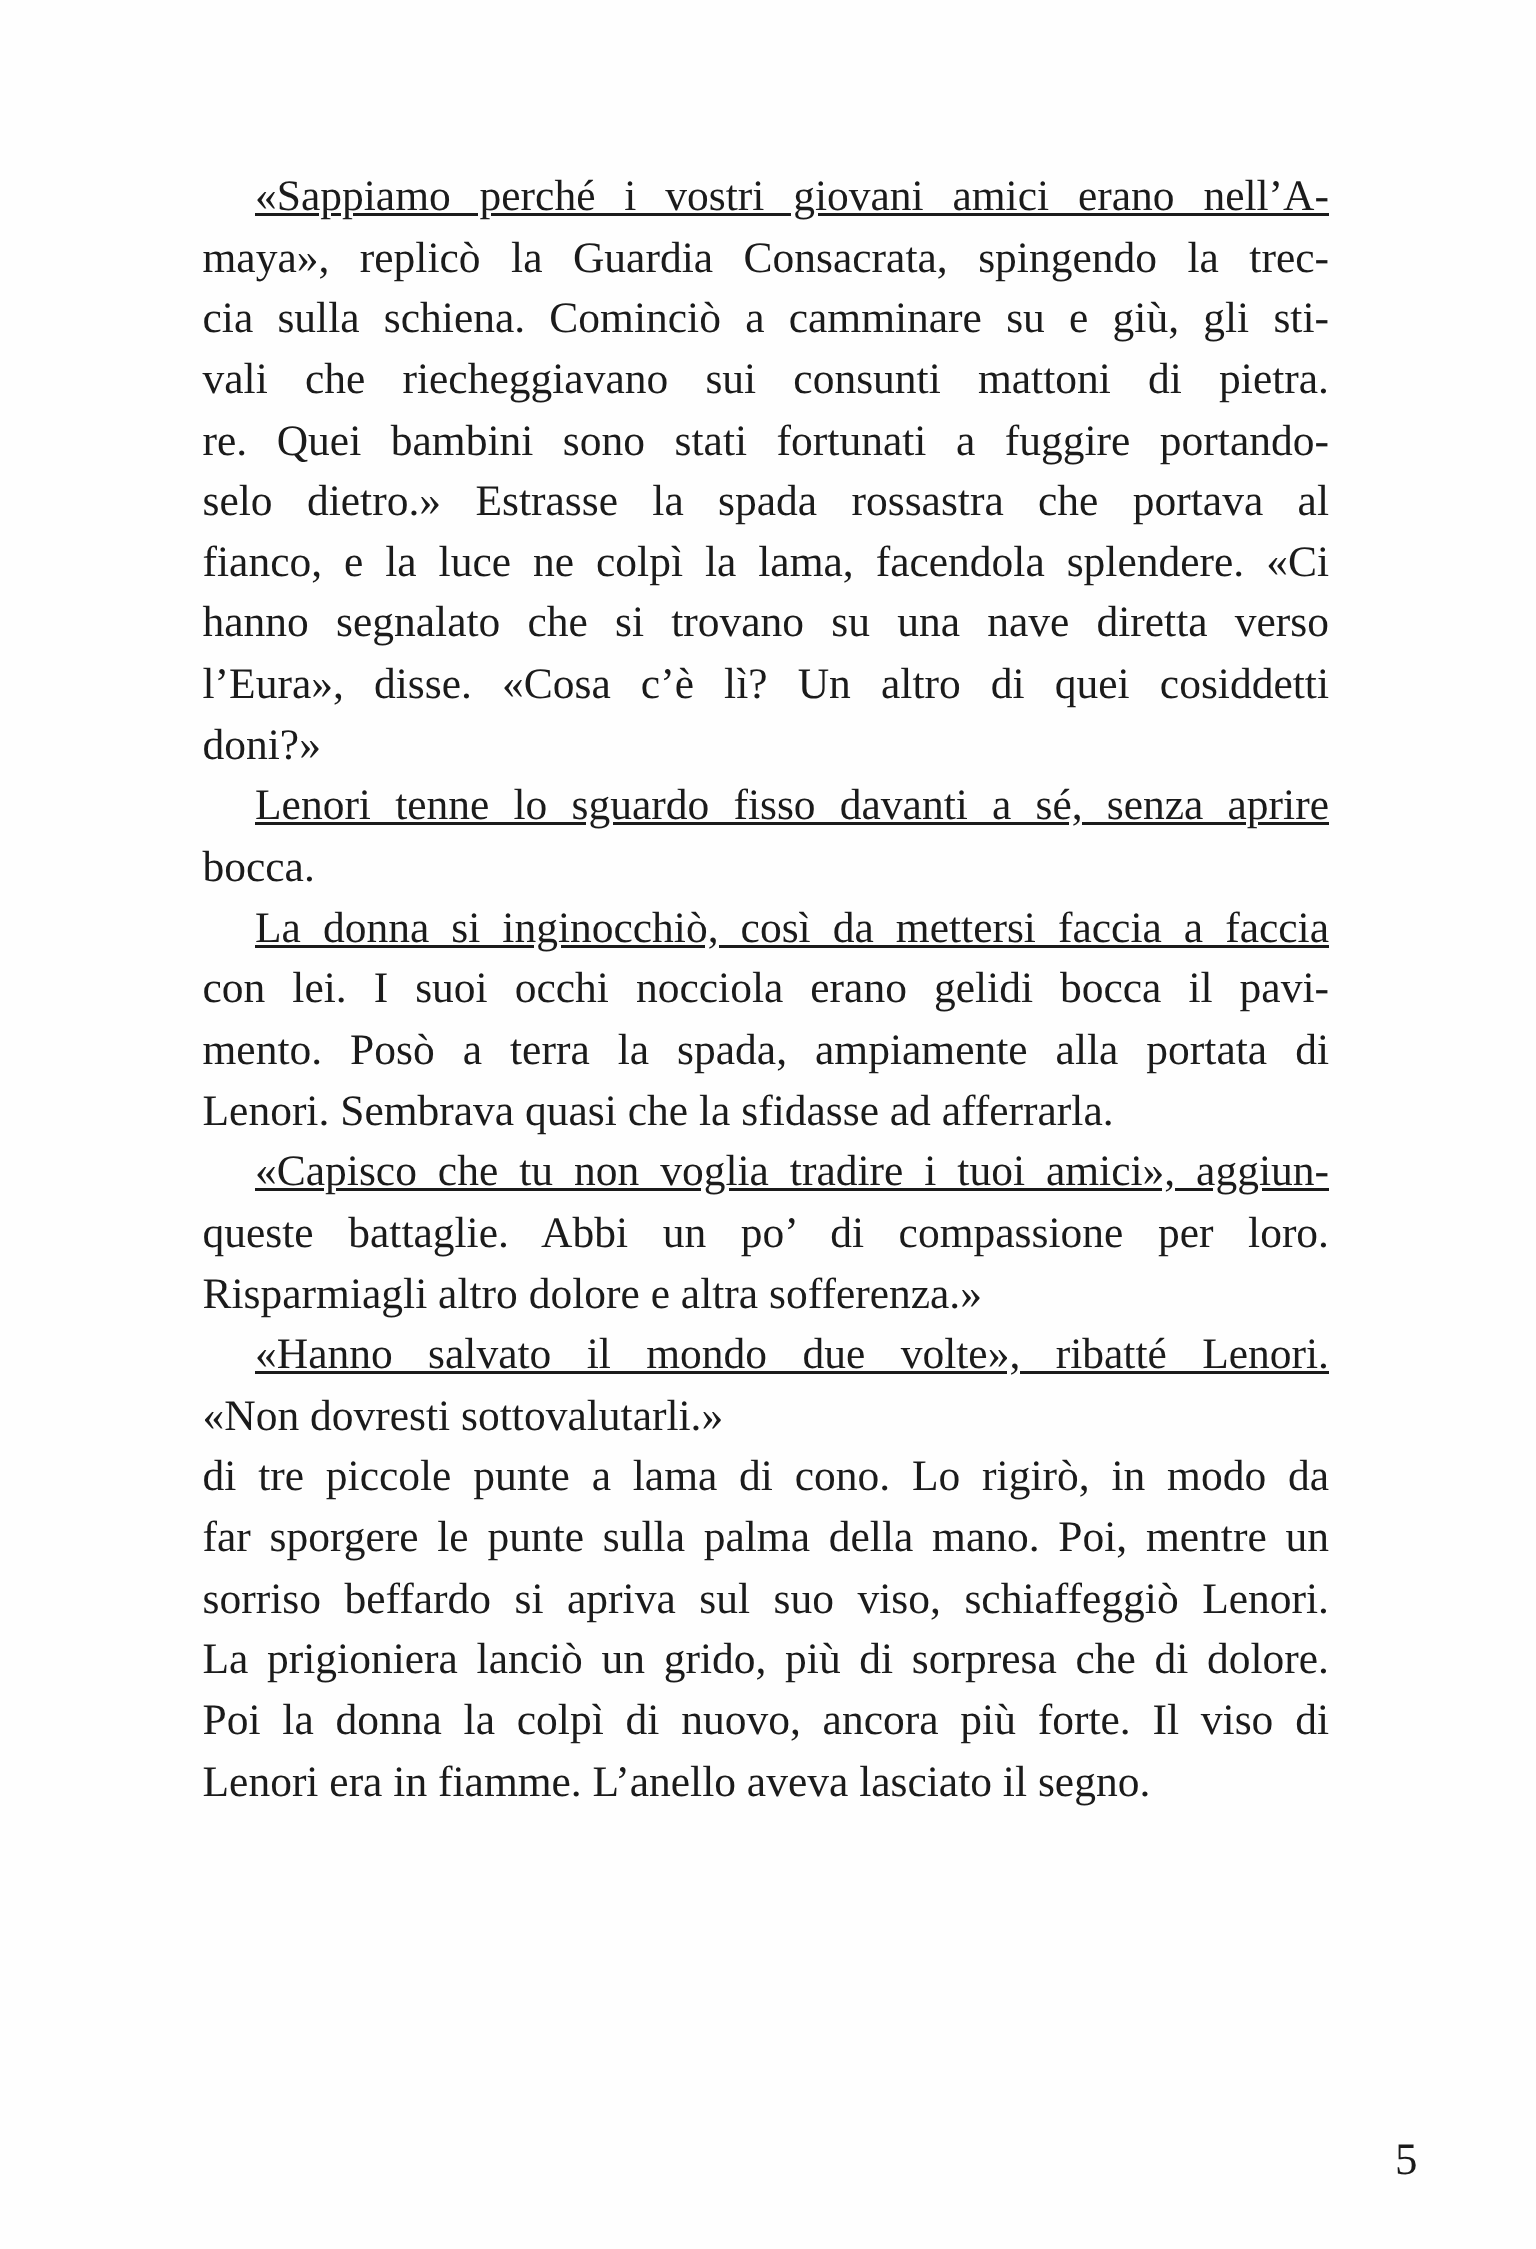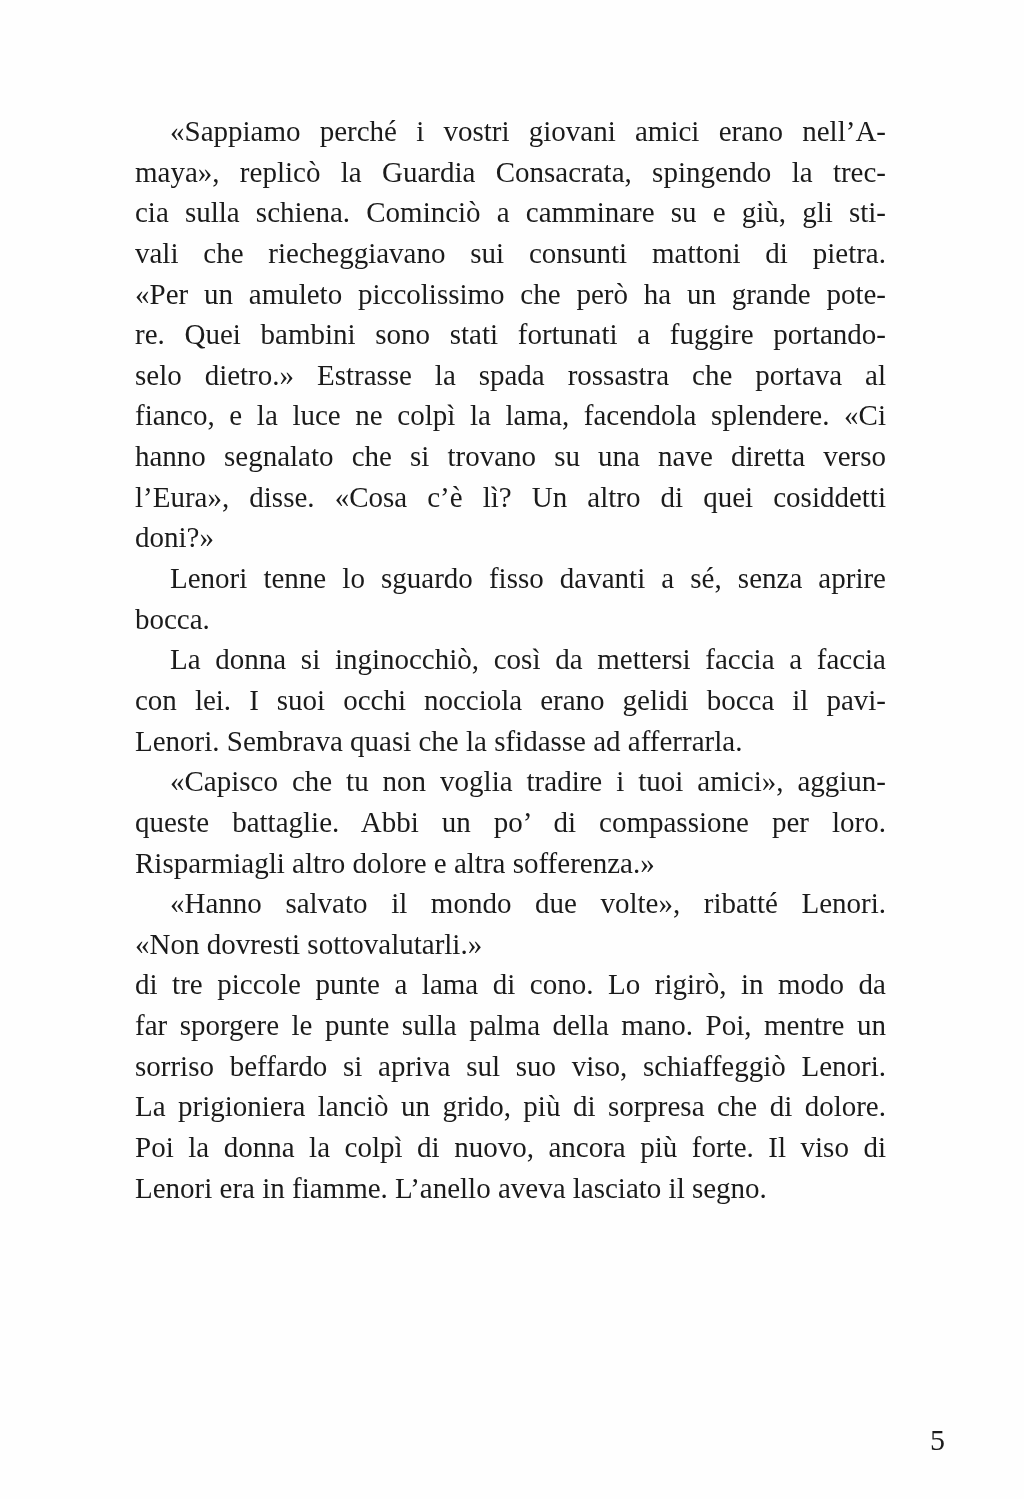--- a/index.html
+++ b/index.html
@@ -28,20 +28,21 @@
   .line {
     font-size: 29px;
     line-height: 40.65px;
     height: 40.65px;
     text-align: justify;
     text-align-last: justify;
     white-space: nowrap;
   }
   .line.first {
     text-indent: 35px;
+    text-decoration: underline;
   }
   .line.last {
     text-align: center;
     text-align-last: left;
   }
   .page-number {
     position: absolute;
     left: 930px;
     top: 1420px;
     font-size: 30px;
@@ -51,35 +52,35 @@
 </head>
 <body>
 
 <div class="book-page">
   <div class="text-block">
       <div class="paragraph">
         <div class="line first">«Sappiamo perché i vostri giovani amici erano nell’A-</div>
         <div class="line">maya», replicò la Guardia Consacrata, spingendo la trec-</div>
         <div class="line">cia sulla schiena. Cominciò a camminare su e giù, gli sti-</div>
         <div class="line">vali che riecheggiavano sui consunti mattoni di pietra.</div>
-        <div class="line">«Per un amuleto piccolissimo che però ha un grande pote-</div>
         <div class="line">re. Quei bambini sono stati fortunati a fuggire portando-</div>
         <div class="line">selo dietro.» Estrasse la spada rossastra che portava al</div>
         <div class="line">fianco, e la luce ne colpì la lama, facendola splendere. «Ci</div>
         <div class="line">hanno segnalato che si trovano su una nave diretta verso</div>
         <div class="line">l’Eura», disse. «Cosa c’è lì? Un altro di quei cosiddetti</div>
         <div class="line last">doni?»</div>
       </div>
       <div class="paragraph">
         <div class="line first">Lenori tenne lo sguardo fisso davanti a sé, senza aprire</div>
         <div class="line last">bocca.</div>
       </div>
       <div class="paragraph">
         <div class="line first">La donna si inginocchiò, così da mettersi faccia a faccia</div>
         <div class="line">con lei. I suoi occhi nocciola erano gelidi bocca il pavi-</div>
+        <div class="line">mento. Posò a terra la spada, ampiamente alla portata di</div>
         <div class="line last">Lenori. Sembrava quasi che la sfidasse ad afferrarla.</div>
       </div>
       <div class="paragraph">
         <div class="line first">«Capisco che tu non voglia tradire i tuoi amici», aggiun-</div>
         <div class="line">queste battaglie. Abbi un po’ di compassione per loro.</div>
         <div class="line last">Risparmiagli altro dolore e altra sofferenza.»</div>
       </div>
       <div class="paragraph">
         <div class="line first">«Hanno salvato il mondo due volte», ribatté Lenori.</div>
         <div class="line last">«Non dovresti sottovalutarli.»</div>

